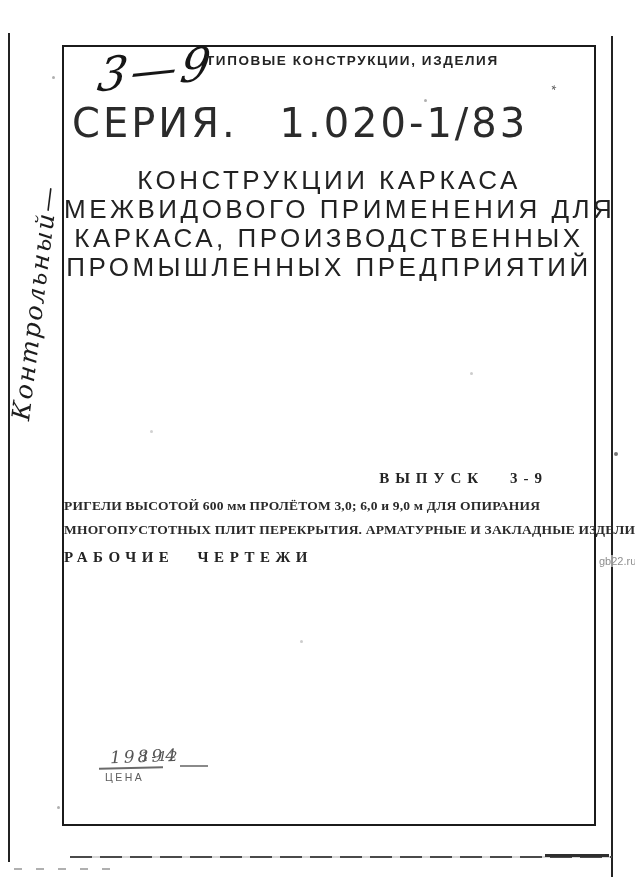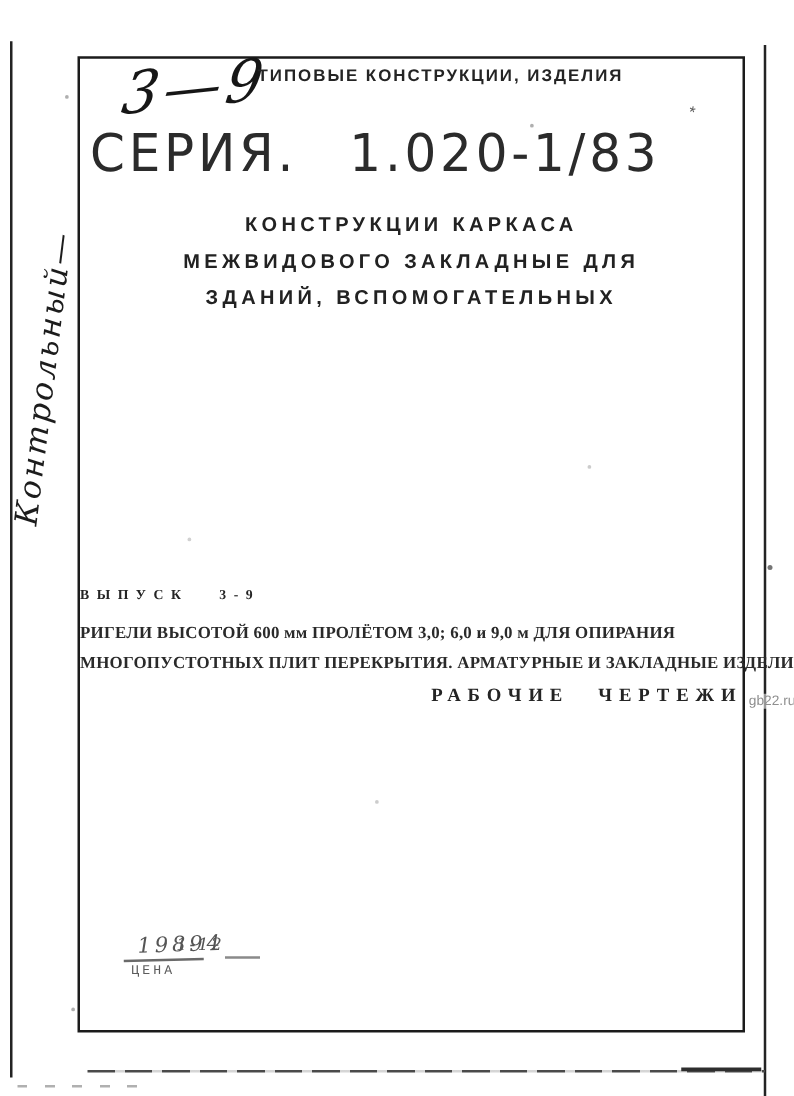--- a/index.html
+++ b/index.html
@@ -31,53 +31,53 @@
   .header-block{left:206px;top:50px;font-size:13.5px;font-weight:bold;
     letter-spacing:1.6px;line-height:21px;white-space:nowrap;color:#242424;}
   
   .series-title{
     left:72px;top:99px;font-family:"DejaVu Sans",sans-serif;font-size:40px;
     letter-spacing:3px;word-spacing:26px;white-space:nowrap;color:#2b2b2b;
     font-weight:normal;transform:scaleY(1.04);transform-origin:left top;
   }
   
   .main-title{left:64px;top:166px;width:530px;text-align:center;
-    font-size:16px;font-weight:bold;letter-spacing:3.5px;line-height:29px;
+    font-size:26px;font-weight:normal;letter-spacing:3.5px;line-height:29px;
     color:#222222;white-space:nowrap;}
   
   .margin-note{
     left:-125px;top:288px;width:320px;text-align:center;
     font-family:"DejaVu Serif",serif;font-style:italic;font-size:25px;
     letter-spacing:2px;color:#1c1c1c;transform:rotate(-83deg);white-space:nowrap;
   }
   
-  .issue-title{left:64px;top:470px;width:484px;text-align:left;
-    font-family:"Liberation Serif",serif;font-weight:bold;font-size:11px;
+  .issue-title{left:64px;top:470px;width:484px;text-align:right;
+    font-family:"Liberation Serif",serif;font-weight:bold;font-size:15px;
     letter-spacing:6px;word-spacing:16px;color:#242424;white-space:nowrap;}
   .issue-desc1{left:64px;top:498px;width:420px;text-align:center;
     font-family:"Liberation Serif",serif;font-weight:bold;font-size:13.5px;
     letter-spacing:.2px;color:#2a2a2a;white-space:nowrap;}
   .issue-desc2{left:64px;top:522px;width:530px;text-align:center;
     font-family:"Liberation Serif",serif;font-weight:bold;font-size:13.5px;
     letter-spacing:.2px;color:#2a2a2a;white-space:nowrap;}
-  .issue-subtitle{left:64px;top:549px;width:530px;text-align:right;
+  .issue-subtitle{left:64px;top:549px;width:530px;text-align:left;
     font-family:"Liberation Serif",serif;font-weight:bold;font-size:15px;
     letter-spacing:5.5px;word-spacing:14px;color:#242424;white-space:nowrap;}
   
   .watermark{left:598px;top:555px;font-size:11px;color:#8f8f8f;
     background:rgba(255,255,255,.55);padding:0 1px;z-index:5;white-space:nowrap;}
   
   .price-number{left:110px;top:746px;font-family:"DejaVu Serif",serif;
     font-style:italic;font-size:17px;letter-spacing:3px;color:#555555;
     transform:rotate(-2deg);white-space:nowrap;}
   .price-underline{left:99px;top:767px;width:64px;height:2px;background:#6a6a6a;
     transform:rotate(-1.5deg);}
   .price-dash{left:180px;top:765px;width:28px;height:2px;background:#8a8a8a;}
   .price-label{left:105px;top:771px;font-size:10.5px;letter-spacing:2.5px;
-    color:#5c5c5c;font-family:Liberation Mono, monospace;white-space:nowrap;}
+    color:#5c5c5c;font-family:Liberation Sans, sans-serif;white-space:nowrap;}
   .price-value{left:141px;top:748px;font-family:"DejaVu Serif",serif;
     font-style:italic;font-size:13.5px;letter-spacing:2px;color:#555555;white-space:nowrap;}
   
   .asterisk-mark{left:551px;top:82px;font-size:13px;color:#555555;transform:rotate(12deg);}
   .dot{width:3px;height:3px;border-radius:50%;background:#8d8d8d;opacity:.7;}
   .d1{left:52px;top:76px;}
   .d2{left:424px;top:99px;}
   .d3{left:614px;top:452px;width:4px;height:4px;background:#3a3a3a;}
   .d4{left:57px;top:806px;}
   .d5{left:300px;top:640px;opacity:.45;}
@@ -101,22 +101,23 @@
   <div class="abs header-block">
     <div>ТИПОВЫЕ КОНСТРУКЦИИ, ИЗДЕЛИЯ</div>
   </div>
 
   <div class="abs series-title">СЕРИЯ. 1.020-1/83</div>
 
   <div class="abs asterisk-mark">*</div>
 
   <div class="abs main-title">
     <div>КОНСТРУКЦИИ КАРКАСА</div>
-    <div>МЕЖВИДОВОГО ЗАКЛАДНЫЕ ДЛЯ</div>
-    <div>ЗДАНИЙ, ВСПОМОГАТЕЛЬНЫХ</div>
+    <div>МЕЖВИДОВОГО ПРИМЕНЕНИЯ ДЛЯ</div>
+    <div>КАРКАСА, ПРОИЗВОДСТВЕННЫХ</div>
+    <div>ПРОМЫШЛЕННЫХ ПРЕДПРИЯТИЙ</div>
   </div>
 
   <div class="abs margin-note">Контрольный—</div>
 
   <div class="abs issue-title">ВЫПУСК 3-9</div>
   <div class="abs issue-desc1">РИГЕЛИ ВЫСОТОЙ 600 мм ПРОЛЁТОМ 3,0; 6,0 и 9,0 м ДЛЯ ОПИРАНИЯ</div>
   <div class="abs issue-desc2">МНОГОПУСТОТНЫХ ПЛИТ ПЕРЕКРЫТИЯ. АРМАТУРНЫЕ И ЗАКЛАДНЫЕ ИЗДЕЛИЯ</div>
   <div class="abs issue-subtitle">РАБОЧИЕ ЧЕРТЕЖИ</div>
 
   <div class="abs watermark">gb22.ru</div>

